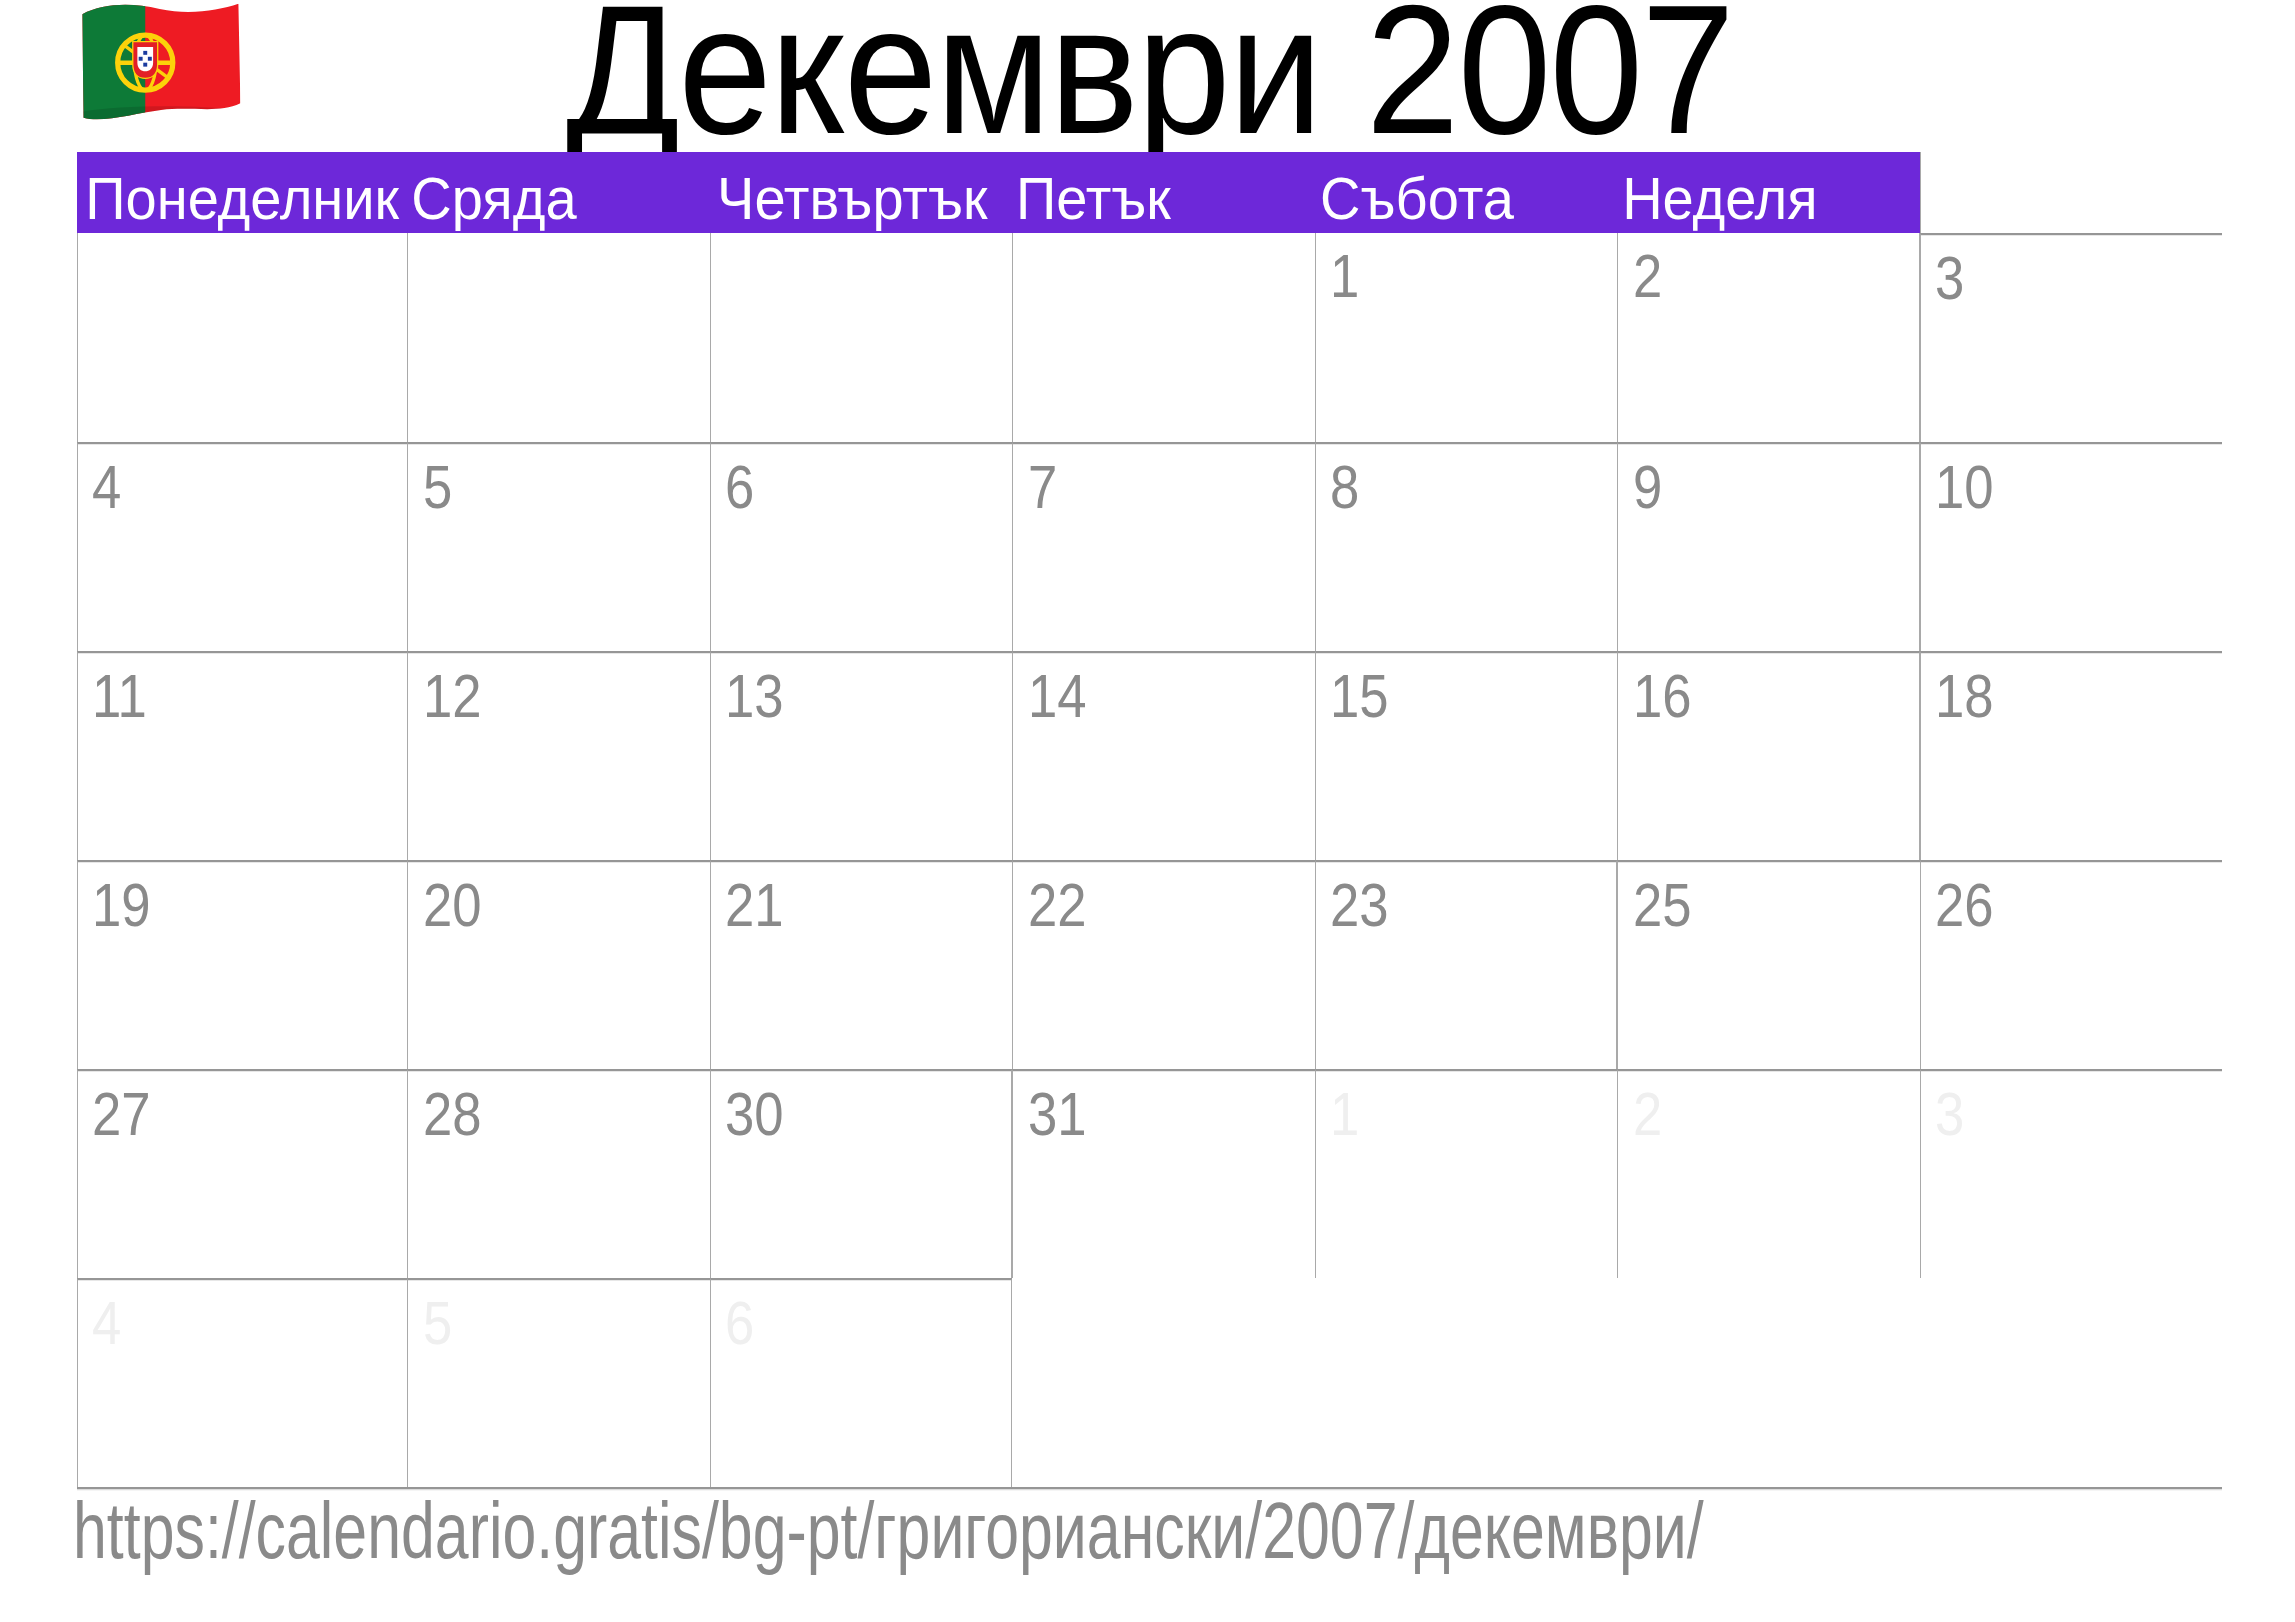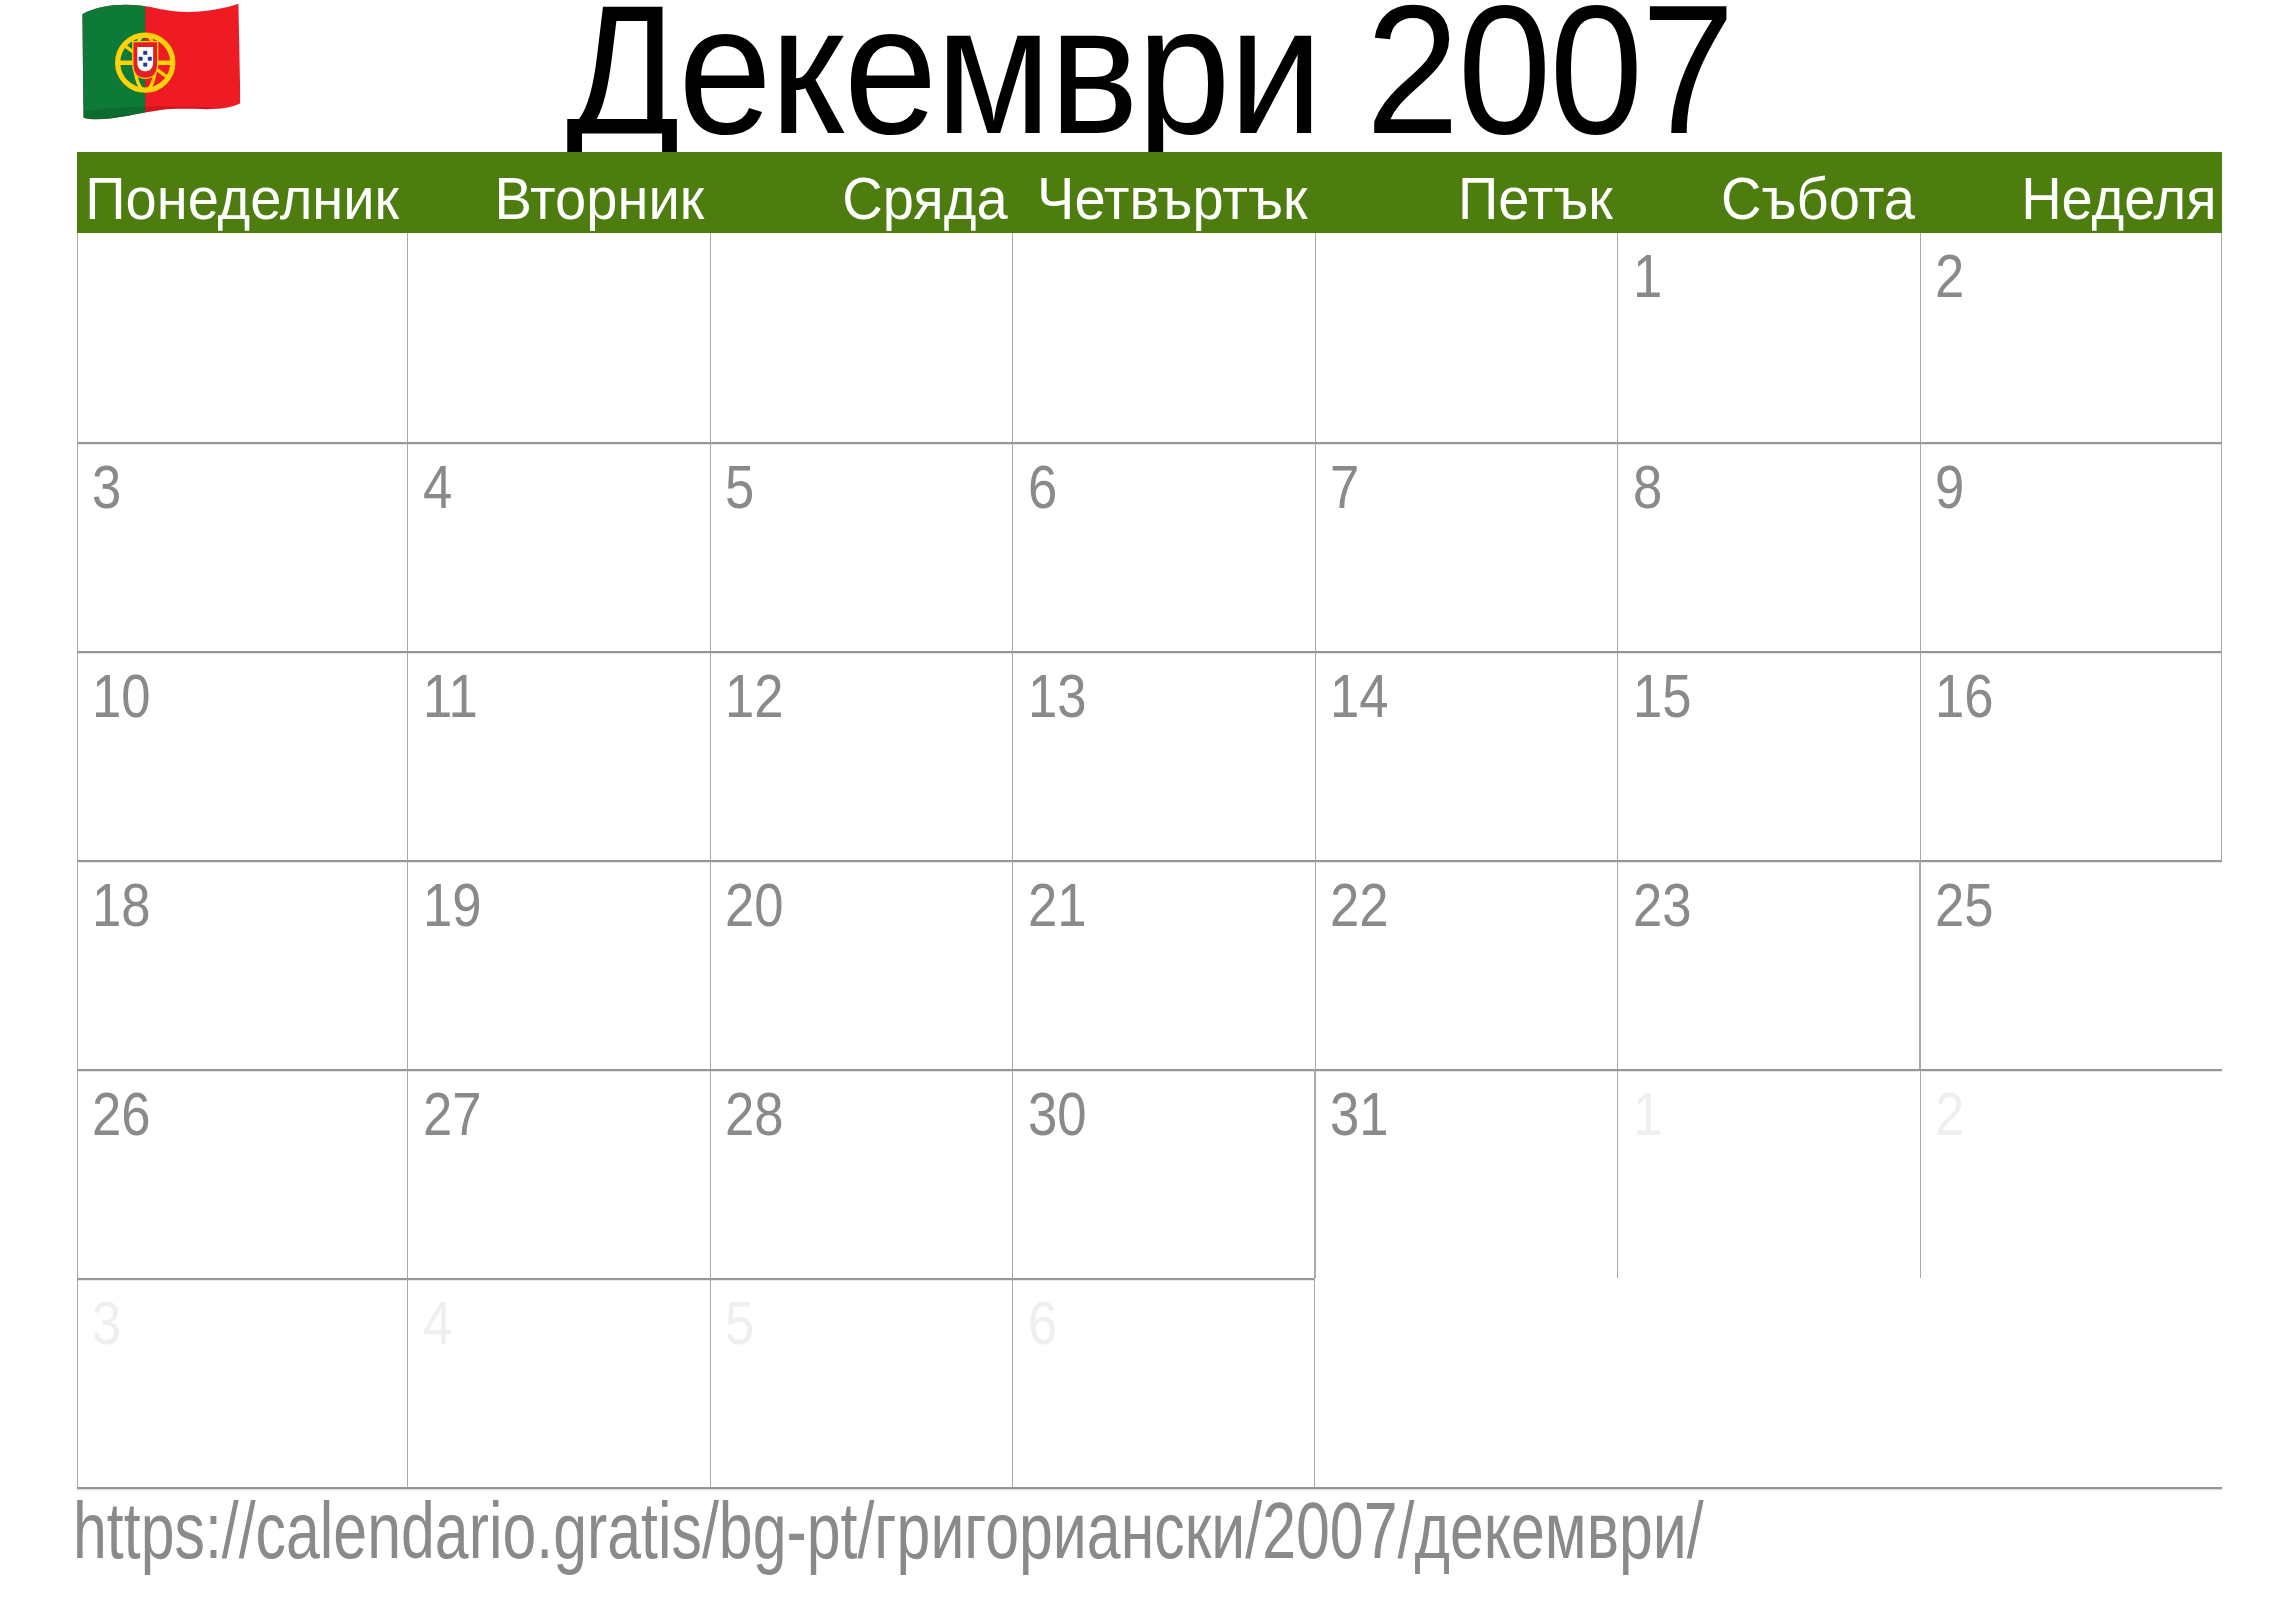--- a/index.html
+++ b/index.html
@@ -46,23 +46,23 @@
     left: 77px;
     top: 152px;
     width: 2145px;
     display: grid;
     grid-template-columns: repeat(7, 1fr);
     grid-template-rows: 81px repeat(6, 209px);
     border-bottom: 2px solid #969696;
     box-shadow: 0 1.3px 0 #dcdcdc;
   }
   .hcell {
-    background: #4d7c0f;
+    background: #6d28d9;
     display: flex;
-    justify-content: flex-end;
+    justify-content: flex-start;
     align-items: flex-end;
     overflow: visible;
   }
   .hcell span {
     color: #ffffff;
     font-size: 59px;
     line-height: 1;
     padding-bottom: 3.9px;
     white-space: nowrap;
     transform: scaleX(0.95);
@@ -138,23 +138,20 @@
 </div>
 
 <div class="title">Декември 2007</div>
 
 <div class="cal">
 
   <div class="hcell">
       <span>Понеделник</span>
     </div>
   <div class="hcell">
-      <span>Вторник</span>
-    </div>
-  <div class="hcell">
       <span>Сряда</span>
     </div>
   <div class="hcell">
       <span>Четвъртък</span>
     </div>
   <div class="hcell">
       <span>Петък</span>
     </div>
   <div class="hcell">
       <span>Събота</span>

